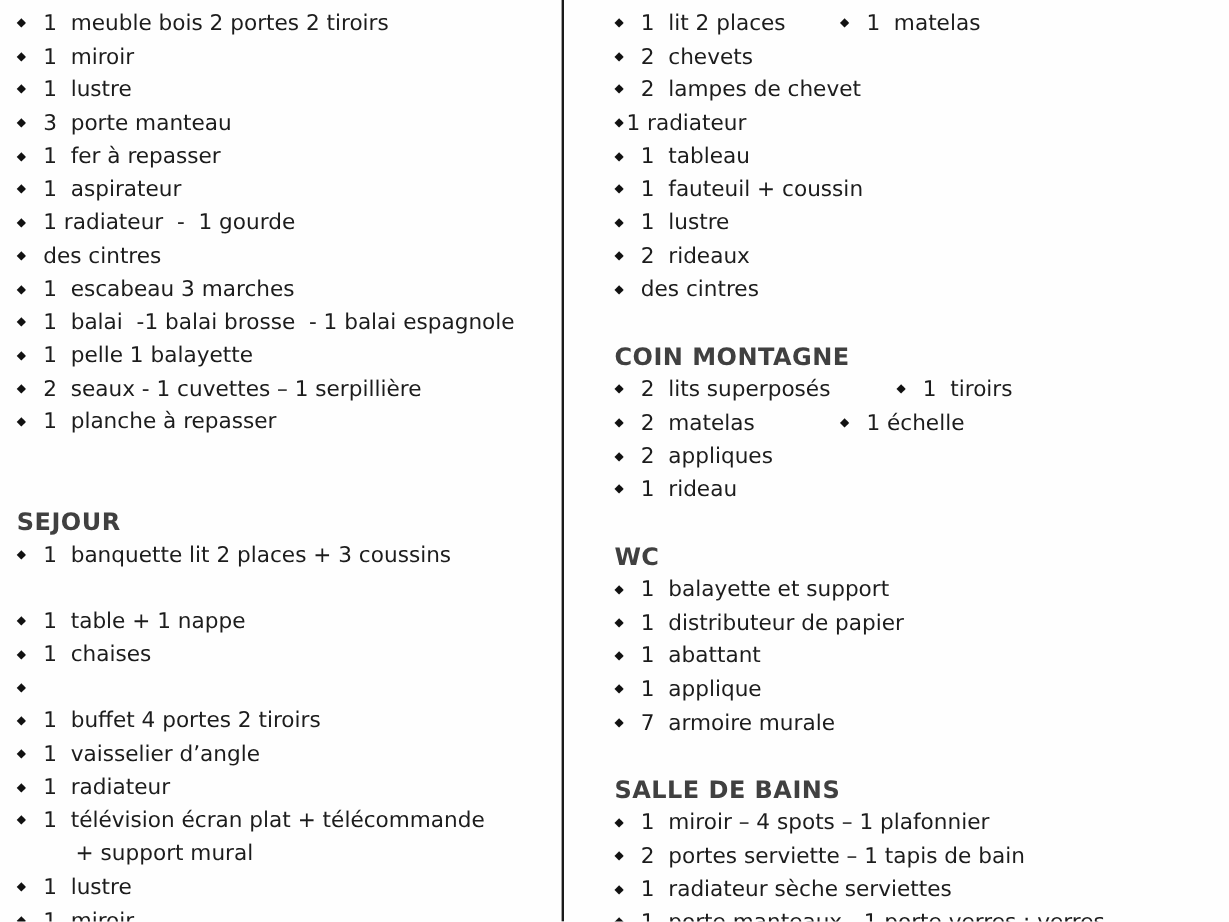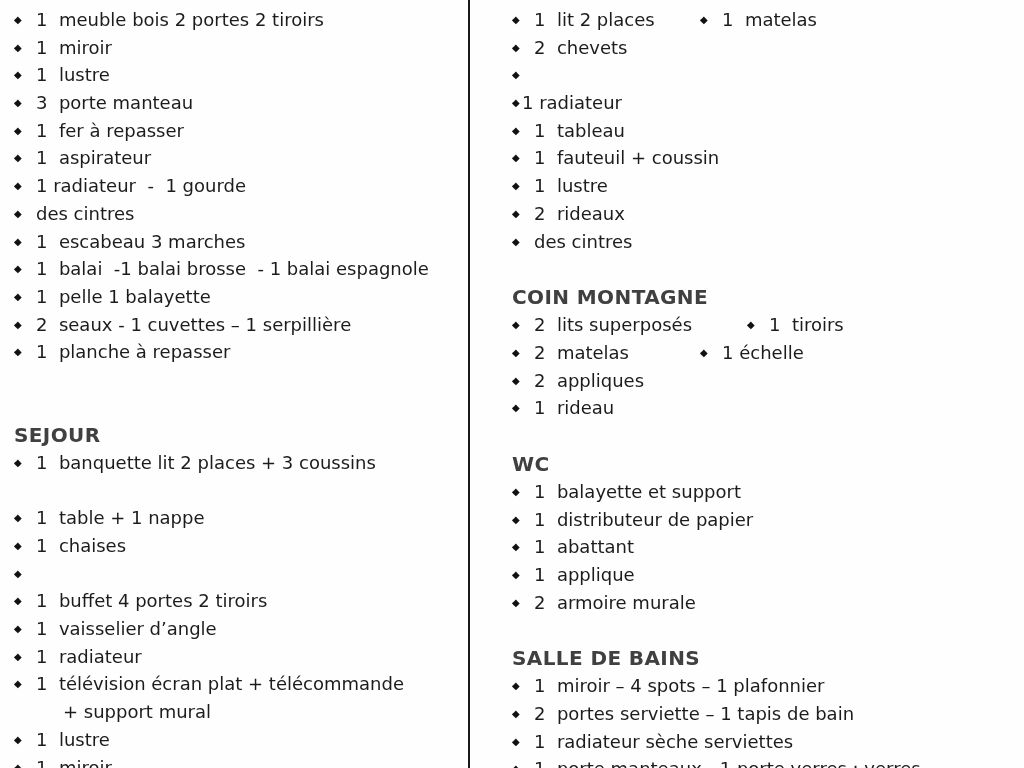--- a/index.html
+++ b/index.html
@@ -102,42 +102,42 @@
         <div class="row cont"><span class="txt">+ support mural</span></div>
         <div class="row"><span class="bullet">◆</span><span class="txt">1  lustre</span></div>
         <div class="row"><span class="bullet">◆</span><span class="txt">1  miroir</span></div>
       </div>
     </div>
   <div class="col col-right">
       <div class="section">
         <div class="heading">CHAMBRE</div>
         <div class="row"><span class="bullet">◆</span><span class="txt">1  lit 2 places</span><span class="extra" style="left: 188px;"><span class="bullet">◆</span><span class="txt">1  matelas</span></span></div>
         <div class="row"><span class="bullet">◆</span><span class="txt">2  chevets</span></div>
-        <div class="row"><span class="bullet">◆</span></div>
+        <div class="row"><span class="bullet">◆</span><span class="txt">2  lampes de chevet</span></div>
         <div class="row tight"><span class="bullet">◆</span><span class="txt">1 radiateur</span></div>
         <div class="row"><span class="bullet">◆</span><span class="txt">1  tableau</span></div>
         <div class="row"><span class="bullet">◆</span><span class="txt">1  fauteuil + coussin</span></div>
         <div class="row"><span class="bullet">◆</span><span class="txt">1  lustre</span></div>
         <div class="row"><span class="bullet">◆</span><span class="txt">2  rideaux</span></div>
         <div class="row"><span class="bullet">◆</span><span class="txt">des cintres</span></div>
       </div>
       <div class="section">
         <div class="heading">COIN MONTAGNE</div>
         <div class="row"><span class="bullet">◆</span><span class="txt">2  lits superposés</span><span class="extra" style="left: 235px;"><span class="bullet">◆</span><span class="txt">1  tiroirs</span></span></div>
         <div class="row"><span class="bullet">◆</span><span class="txt">2  matelas</span><span class="extra" style="left: 188px;"><span class="bullet">◆</span><span class="txt">1 échelle</span></span></div>
         <div class="row"><span class="bullet">◆</span><span class="txt">2  appliques</span></div>
         <div class="row"><span class="bullet">◆</span><span class="txt">1  rideau</span></div>
       </div>
       <div class="section">
         <div class="heading">WC</div>
         <div class="row"><span class="bullet">◆</span><span class="txt">1  balayette et support</span></div>
         <div class="row"><span class="bullet">◆</span><span class="txt">1  distributeur de papier</span></div>
         <div class="row"><span class="bullet">◆</span><span class="txt">1  abattant</span></div>
         <div class="row"><span class="bullet">◆</span><span class="txt">1  applique</span></div>
-        <div class="row"><span class="bullet">◆</span><span class="txt">2  armoire murale</span></div>
+        <div class="row"><span class="bullet">◆</span><span class="txt">7  armoire murale</span></div>
       </div>
       <div class="section">
         <div class="heading">SALLE DE BAINS</div>
         <div class="row"><span class="bullet">◆</span><span class="txt">1  miroir – 4 spots – 1 plafonnier</span></div>
         <div class="row"><span class="bullet">◆</span><span class="txt">2  portes serviette – 1 tapis de bain</span></div>
         <div class="row"><span class="bullet">◆</span><span class="txt">1  radiateur sèche serviettes</span></div>
         <div class="row"><span class="bullet">◆</span><span class="txt">1  porte manteaux - 1 porte verres ; verres</span></div>
       </div>
     </div>
 </div>

